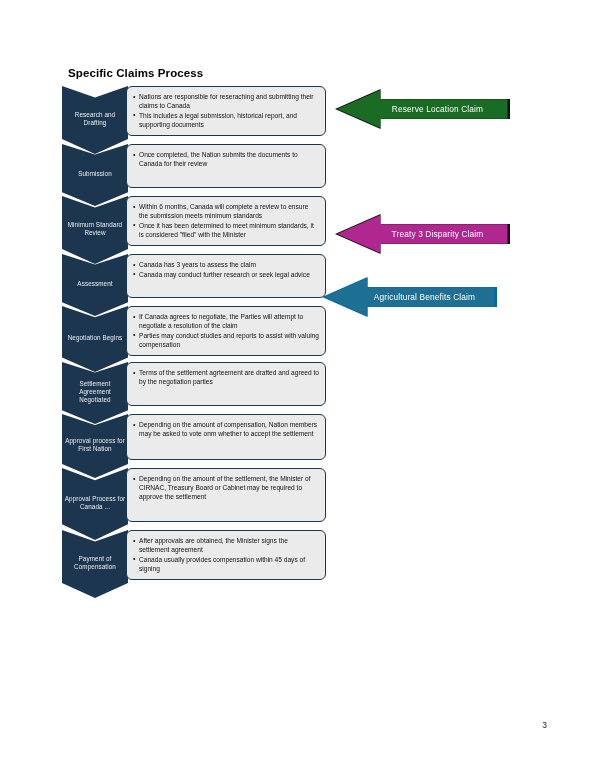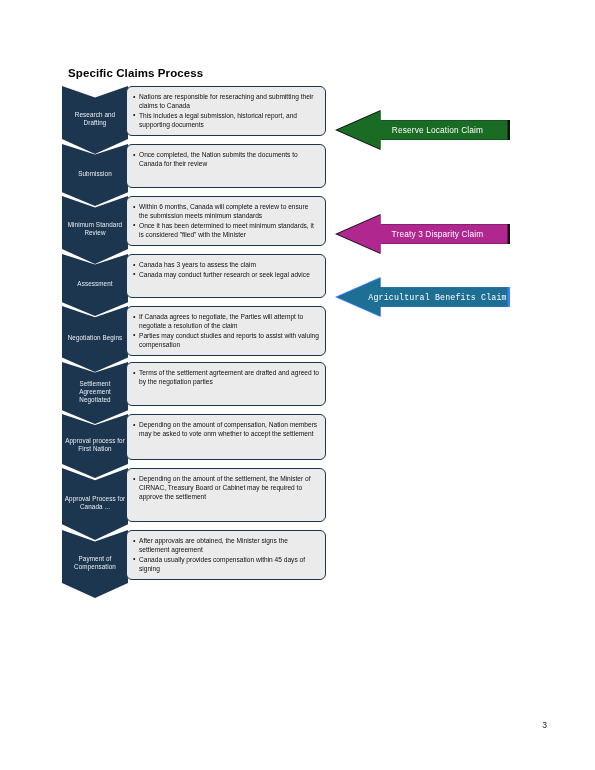--- a/index.html
+++ b/index.html
@@ -243,29 +243,29 @@
         <div class="box" style="min-height: 50px;">
           <ul>
             <li>After approvals are obtained, the Minister signs the settlement agreement</li>
             <li>Canada usually provides compensation within 45 days of signing</li>
           </ul>
         </div>
       </div>
     </div>
 
   <div id="claims-layer">
-      <div class="claim" style="left: 335px; top: 110px; background: rgb(17, 17, 17);">
+      <div class="claim" style="left: 335px; top: 89px; background: rgb(17, 17, 17);">
         <div class="claim-inner" style="background: rgb(26, 107, 35); transform: scale(0.975);"></div>
         <div class="claim-label">Reserve Location Claim</div>
       </div>
       <div class="claim" style="left: 335px; top: 214px; background: rgb(17, 17, 17);">
         <div class="claim-inner" style="background: rgb(176, 39, 143); transform: scale(0.975);"></div>
         <div class="claim-label">Treaty 3 Disparity Claim</div>
       </div>
-      <div class="claim" style="left: 335px; top: 277px; background: #3b82f6; font-family: Liberation Mono, monospace;">
+      <div class="claim" style="left: 322px; top: 277px; background: #0369a1;">
         <div class="claim-inner" style="background: rgb(30, 111, 148); transform: scale(0.975);"></div>
         <div class="claim-label">Agricultural Benefits Claim</div>
       </div>
     </div>
 
   <div class="page-num">3</div>
 
 </div>
 
 </body></html>

